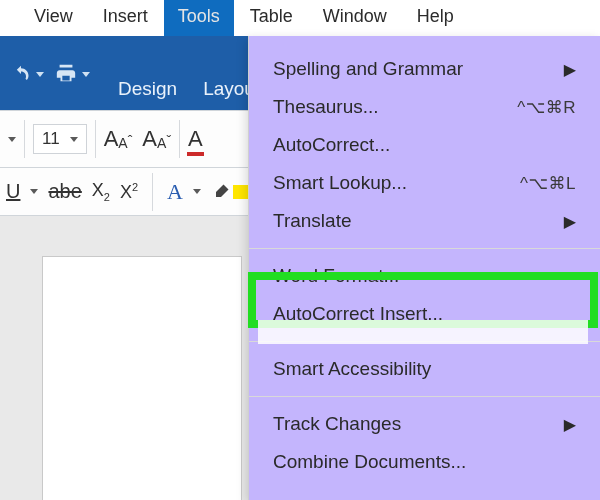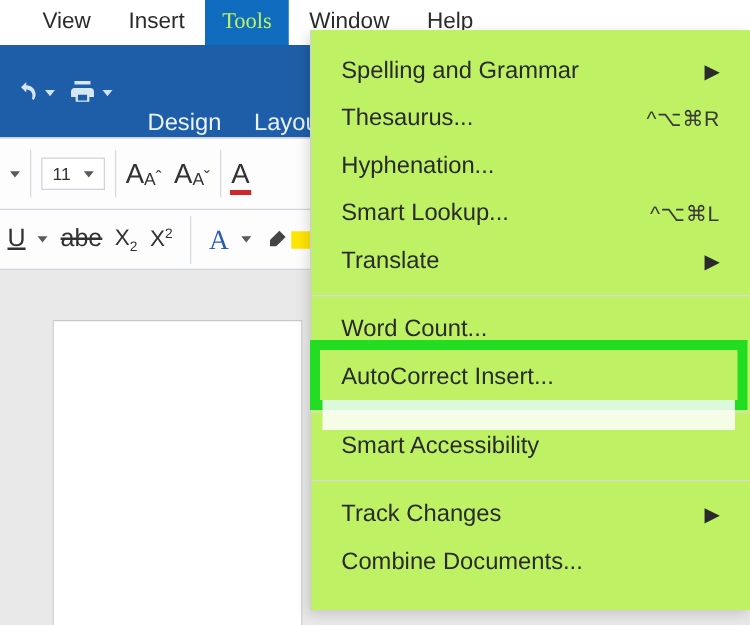--- a/index.html
+++ b/index.html
@@ -14,22 +14,21 @@
     color: #2b2b2b;
     padding-left: 20px;
     gap: 2px;
   }
   .menubar-item {
     padding: 6px 14px;
     cursor: default;
   }
   .menubar-item.active {
     background: #0f6cbf;
-    color: #bef264;
-    font-family: Liberation Serif, serif;
+    color: #e5e5e5;
   }
 
   
   .ribbon {
     background: #1e5ea8;
     height: 74px;
     display: flex;
     align-items: center;
     padding-left: 10px;
     gap: 18px;
@@ -45,20 +44,21 @@
   .qat .icon-btn { display: flex; align-items: center; gap: 2px; }
   .qat svg { fill: #d7e6f5; }
   .caret-down { width: 0; height: 0; border-left: 4px solid transparent; border-right: 4px solid transparent; border-top: 5px solid #cfe1f2; display: inline-block; margin-left: 2px; }
 
   .ribbon-tabs {
     display: flex;
     gap: 26px;
     font-size: 19px;
     align-items: flex-end;
     height: 100%;
+    padding-bottom: 10px;
   }
   .ribbon-tab { color: #eaf2fb; }
 
   
   .toolbar {
     background: #fdfdfd;
     border-top: 1px solid #d0d5da;
     border-bottom: 1px solid #d0d5da;
     height: 58px;
     display: flex;
@@ -69,21 +69,21 @@
     color: #323232;
   }
   .divider { width: 1px; height: 38px; background: #d6d9dd; margin: 0 4px; }
   .font-size-box {
     display: flex;
     align-items: center;
     border: 1px solid #cfd3d8;
     background: #ffffff;
     padding: 4px 8px;
     gap: 10px;
-    font-size: 14px;
+    font-size: 17px;
     text-align: center;
   }
   .small-caret { width: 0; height: 0; border-left: 4px solid transparent; border-right: 4px solid transparent; border-top: 5px solid #5a5a5a; display: inline-block; }
   .aa-big { font-size: 22px; }
   .aa-small { font-size: 14px; position: relative; top: 2px; }
   .aa-color { font-size: 22px; position: relative; display: inline-flex; align-items: center; }
   .aa-color::after { content:""; display:block; position:absolute; left:-1px; right:-1px; bottom:-4px; height:4px; background:#cc2a2a; }
 
   
   .toolbar2 {
@@ -117,23 +117,23 @@
     width: 200px;
     height: 260px;
     background: #ffffff;
     border: 1px solid #c9c9c9;
   }
 
   
   .dropdown {
     position: absolute;
     left: 248px;
-    top: 24px;
+    top: 36px;
     width: 352px;
-    background: #bef264;
+    background: #c4b5fd;
     border-left: 1px solid #cfcfcf;
     box-shadow: -2px 3px 10px rgba(0,0,0,0.15);
     font-size: 19px;
     color: #2a2a2a;
     height: 464px;
   }
   .dropdown-item {
     display: flex;
     align-items: center;
     justify-content: space-between;
@@ -172,20 +172,21 @@
   
   .chev { font-size: 14px; }
 </style>
 </head>
 <body>
 
 <div class="menubar">
   <div class="menubar-item">View</div>
   <div class="menubar-item">Insert</div>
   <div class="menubar-item active">Tools</div>
+  <div class="menubar-item">Table</div>
   <div class="menubar-item">Window</div>
   <div class="menubar-item">Help</div>
 </div>
 
 <div class="ribbon">
   <div class="qat">
     <span class="icon-btn">
       <svg width="22" height="20" viewBox="0 0 24 24">
           <path d="M12 5V2L7 7l5 5V9c3 0 6 2 6 6 0 1-.2 2-.6 2.8l1.5 1.5C20 18 21 16 21 14c0-5-4-9-9-9z"></path>
         </svg>
@@ -250,34 +251,34 @@
   <div class="dropdown-spacer-top"></div>
   <div class="dropdown-item">
     <span>Spelling and Grammar</span>
     <span class="submenu-arrow">▶</span>
   </div>
   <div class="dropdown-item">
     <span>Thesaurus...</span>
     <span class="shortcut">^⌥⌘R</span>
   </div>
   <div class="dropdown-item">
-    <span>Hyphenation...</span>
+    <span>AutoCorrect...</span>
     <span></span>
   </div>
   <div class="dropdown-item">
     <span>Smart Lookup...</span>
     <span class="shortcut">^⌥⌘L</span>
   </div>
   <div class="dropdown-item">
     <span>Translate</span>
     <span class="submenu-arrow">▶</span>
   </div>
   <div class="dropdown-sep"></div>
   <div class="dropdown-item">
-    <span>Word Count...</span>
+    <span>Word Format...</span>
     <span></span>
   </div>
   <div class="dropdown-item">
     <span>AutoCorrect Insert...</span>
     <span></span>
   </div>
   <div class="dropdown-sep"></div>
   <div class="dropdown-item">
     <span>Smart Accessibility</span>
     <span></span>

